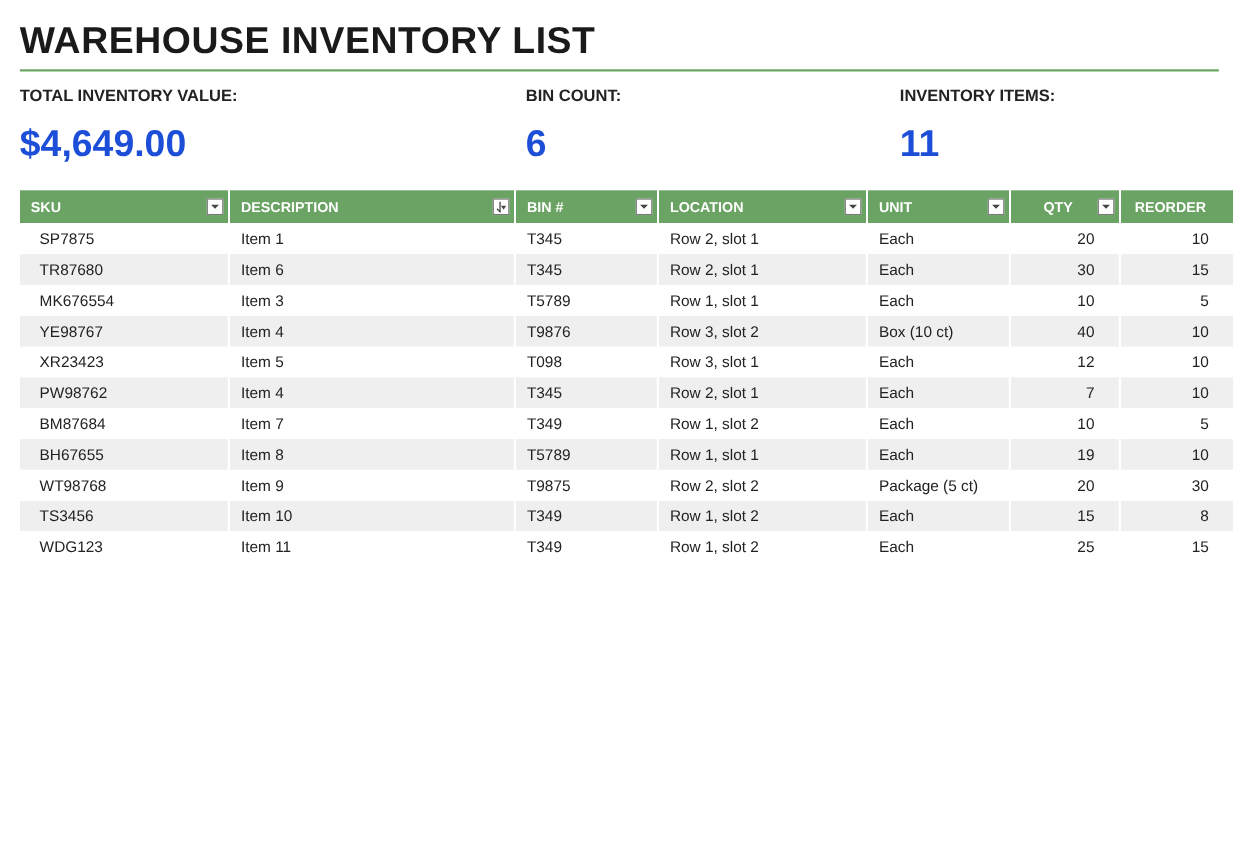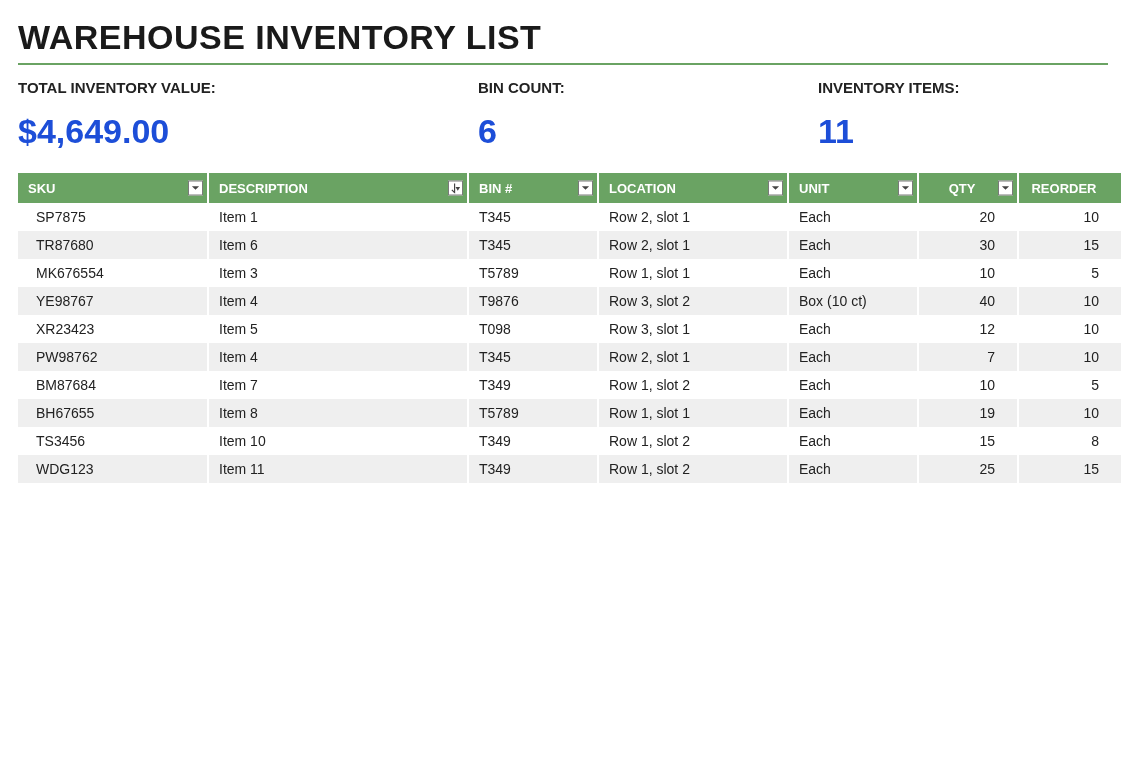--- a/index.html
+++ b/index.html
@@ -256,20 +256,29 @@
       <tr>
         <td class="indent">BH67655</td>
         <td>Item 8</td>
         <td>T5789</td>
         <td>Row 1, slot 1</td>
         <td>Each</td>
         <td class="num">19</td>
         <td class="num">10</td>
       </tr>
       <tr>
+        <td class="indent">WT98768</td>
+        <td>Item 9</td>
+        <td>T9875</td>
+        <td>Row 2, slot 2</td>
+        <td>Package (5 ct)</td>
+        <td class="num">20</td>
+        <td class="num">30</td>
+      </tr>
+      <tr>
         <td class="indent">TS3456</td>
         <td>Item 10</td>
         <td>T349</td>
         <td>Row 1, slot 2</td>
         <td>Each</td>
         <td class="num">15</td>
         <td class="num">8</td>
       </tr>
       <tr>
         <td class="indent">WDG123</td>

